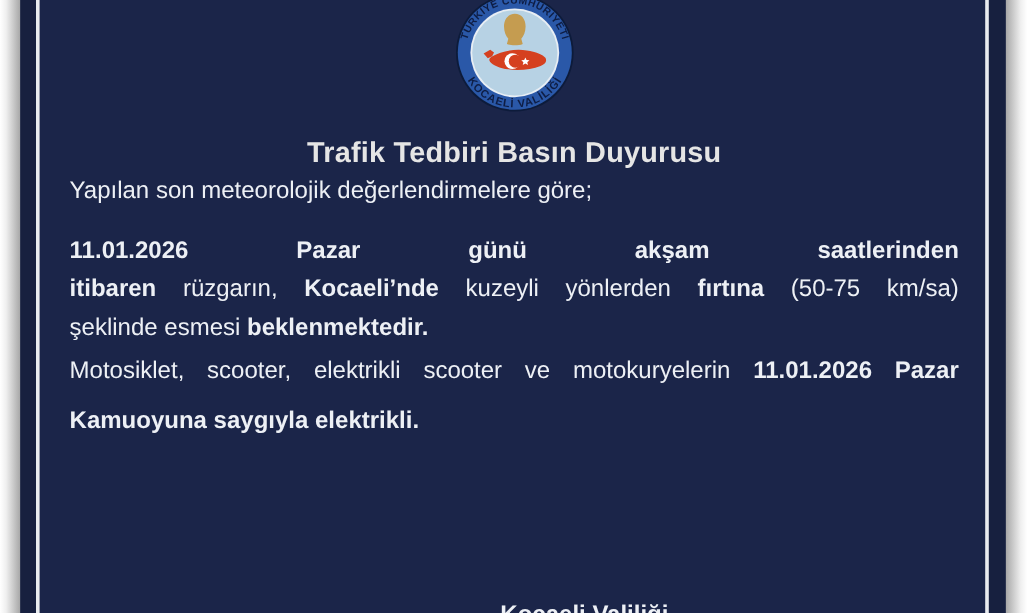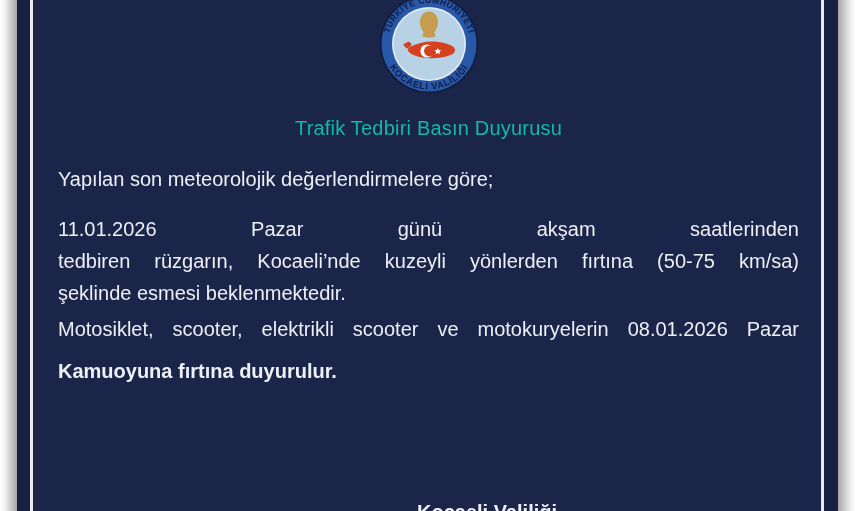--- a/index.html
+++ b/index.html
@@ -20,29 +20,29 @@
 
   .content{
     position:absolute;left:33px;right:35px;top:0;bottom:0;
     padding:0 22px 0 25px;
   }
   .logo-wrap{height:94px;text-align:center;}
   .logo-wrap svg{margin-top:-6px;display:inline-block;}
 
   .title{
     margin-top:19px;text-align:center;
-    font-size:20px;line-height:30px;font-weight:normal;color:#14b8a6;
+    font-size:24px;line-height:30px;font-weight:bold;color:#e5e5e5;
     letter-spacing:0.2px;
   }
-  .intro{margin-top:20px;font-size:20px;line-height:32px;}
+  .intro{font-size:20px;line-height:32px;}
   .para{margin-top:18px;font-size:20px;line-height:32px;}
   .para + .para{margin-top:4px;}
   .pline{text-align:justify;text-align-last:justify;}
   .pline.last{text-align-last:left;}
-  .pline b{font-weight:normal;}
+  .pline b{font-weight:bold;}
   .closing{margin-top:10px;font-size:20px;line-height:32px;font-weight:bold;}
   .sig{
     position:absolute;top:496px;left:calc(50% + 60px);transform:translateX(-50%);
     font-size:20px;line-height:32px;font-weight:bold;white-space:nowrap;
   }
 </style>
 </head>
 <body>
 
 <div class="gutter-l"></div>
@@ -79,25 +79,25 @@
     </svg>
   </div>
 
   <div class="title">Trafik Tedbiri Basın Duyurusu</div>
 
   <div class="intro">Yapılan son meteorolojik değerlendirmelere göre;</div>
 
   <div id="paras">
       <div class="para">
         <div class="pline"><b>11.01.2026 Pazar günü akşam saatlerinden</b></div>
-        <div class="pline"><b>tedbiren</b><span> rüzgarın, </span><b>Kocaeli’nde</b><span> kuzeyli yönlerden </span><b>fırtına</b><span> (50-75 km/sa)</span></div>
+        <div class="pline"><b>itibaren</b><span> rüzgarın, </span><b>Kocaeli’nde</b><span> kuzeyli yönlerden </span><b>fırtına</b><span> (50-75 km/sa)</span></div>
         <div class="pline last"><span>şeklinde esmesi </span><b>beklenmektedir.</b></div>
       </div>
       <div class="para">
-        <div class="pline"><span>Motosiklet, scooter, elektrikli scooter ve motokuryelerin </span><b>08.01.2026 Pazar</b></div>
+        <div class="pline"><span>Motosiklet, scooter, elektrikli scooter ve motokuryelerin </span><b>11.01.2026 Pazar</b></div>
       </div>
     </div>
 
-  <div class="closing">Kamuoyuna fırtına duyurulur.</div>
+  <div class="closing">Kamuoyuna saygıyla elektrikli.</div>
 
   <div class="sig">Kocaeli Valiliği</div>
 
 </div>
 
 </body></html>

